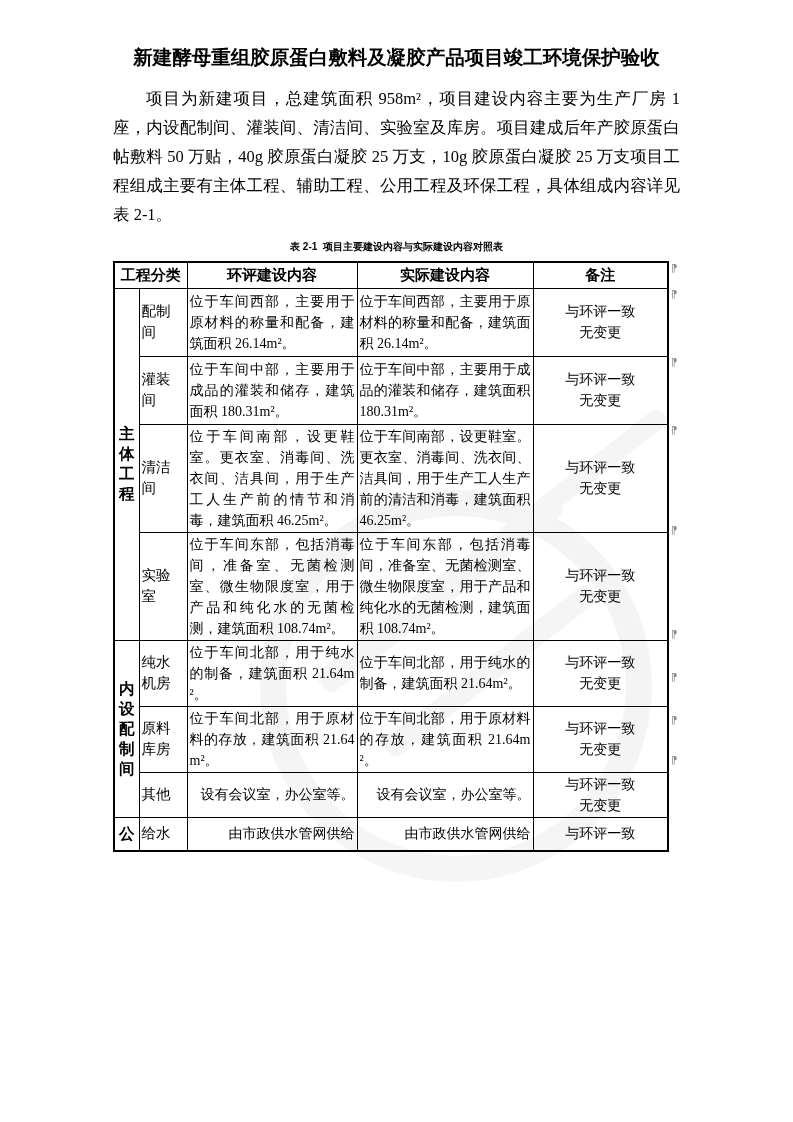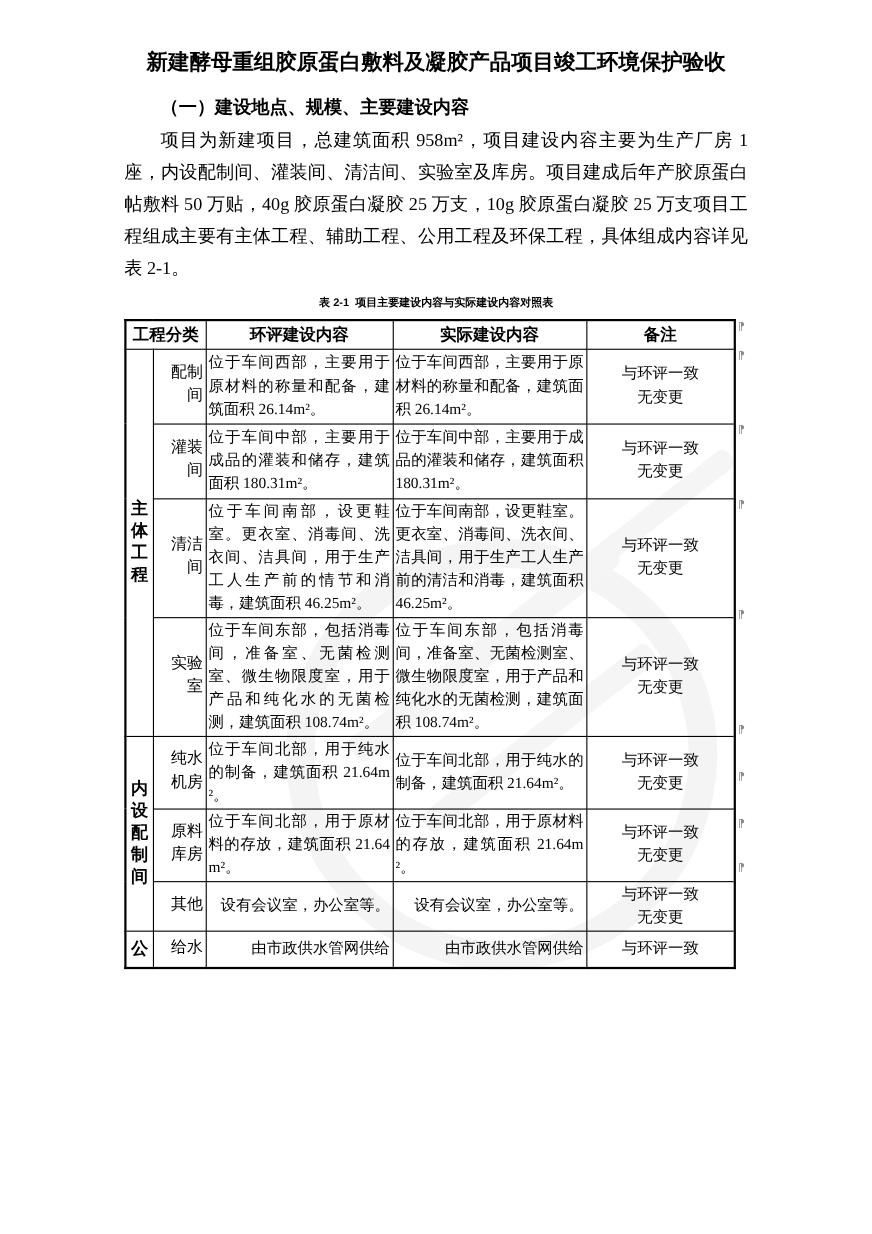--- a/index.html
+++ b/index.html
@@ -30,21 +30,21 @@
   table.cmp{border-collapse:collapse;table-layout:fixed;width:554px;
             border:2px solid #000;font-size:14px;}
   table.cmp col.c-cat{width:25px;} table.cmp col.c-name{width:48px;}
   table.cmp col.c-env{width:170px;} table.cmp col.c-act{width:176px;}
   table.cmp col.c-note{width:135px;}
   table.cmp th, table.cmp td{border:1px solid #000;vertical-align:middle;padding:1px 2px;}
   table.cmp th{font-size:15px;font-weight:bold;text-align:center;
                font-family:"Liberation Sans","DejaVu Sans",sans-serif;}
   td.cat{font-weight:bold;text-align:center;font-size:15.5px;line-height:20px;
          font-family:"Liberation Sans","DejaVu Sans",sans-serif;word-break:break-all;}
-  td.name{text-align:right;font-size:14.5px;line-height:21px;word-break:break-all;font-family:Liberation Mono, monospace;}
+  td.name{text-align:left;font-size:14.5px;line-height:21px;word-break:break-all;}
   td.txt{text-align:justify;font-size:14px;line-height:21px;padding:2px 5px;word-break:break-all;}
   td.txt.center{text-align:right;}
   td.note{text-align:center;font-size:14px;line-height:21px;}
   
   .row-mark{position:absolute;right:-16px;width:12px;height:12px;color:#8a8a8a;
             font-size:10px;line-height:10px;font-family:"DejaVu Sans",sans-serif;}
   .row-mark::before{content:"¶";display:inline-block;transform:scaleX(-1);}
 </style>
 </head>
 <body>
@@ -56,21 +56,20 @@
     <div class="wm-bar b1"></div>
     <div class="wm-bar b2"></div>
     <div class="wm-bar b3"></div>
   </div>
 
   <div class="content">
 
     <div class="doc-title">新建酵母重组胶原蛋白敷料及凝胶产品项目竣工环境保护验收</div>
 
 
-    <div class="h-sec">（一）建设地点、规模、主要建设内容</div>
 
     <p class="para">项目为新建项目，总建筑面积 958m²，项目建设内容主要为生产厂房 1 座，内设配制间、灌装间、清洁间、实验室及库房。项目建成后年产胶原蛋白帖敷料 50 万贴，40g 胶原蛋白凝胶 25 万支，10g 胶原蛋白凝胶 25 万支项目工程组成主要有主体工程、辅助工程、公用工程及环保工程，具体组成内容详见表 2-1。</p>
 
     <div class="tbl-caption">表 2-1  项目主要建设内容与实际建设内容对照表</div>
 
     <div class="table-wrap">
       <table class="cmp">
         <colgroup>
           <col class="c-cat">
             <col class="c-name">

